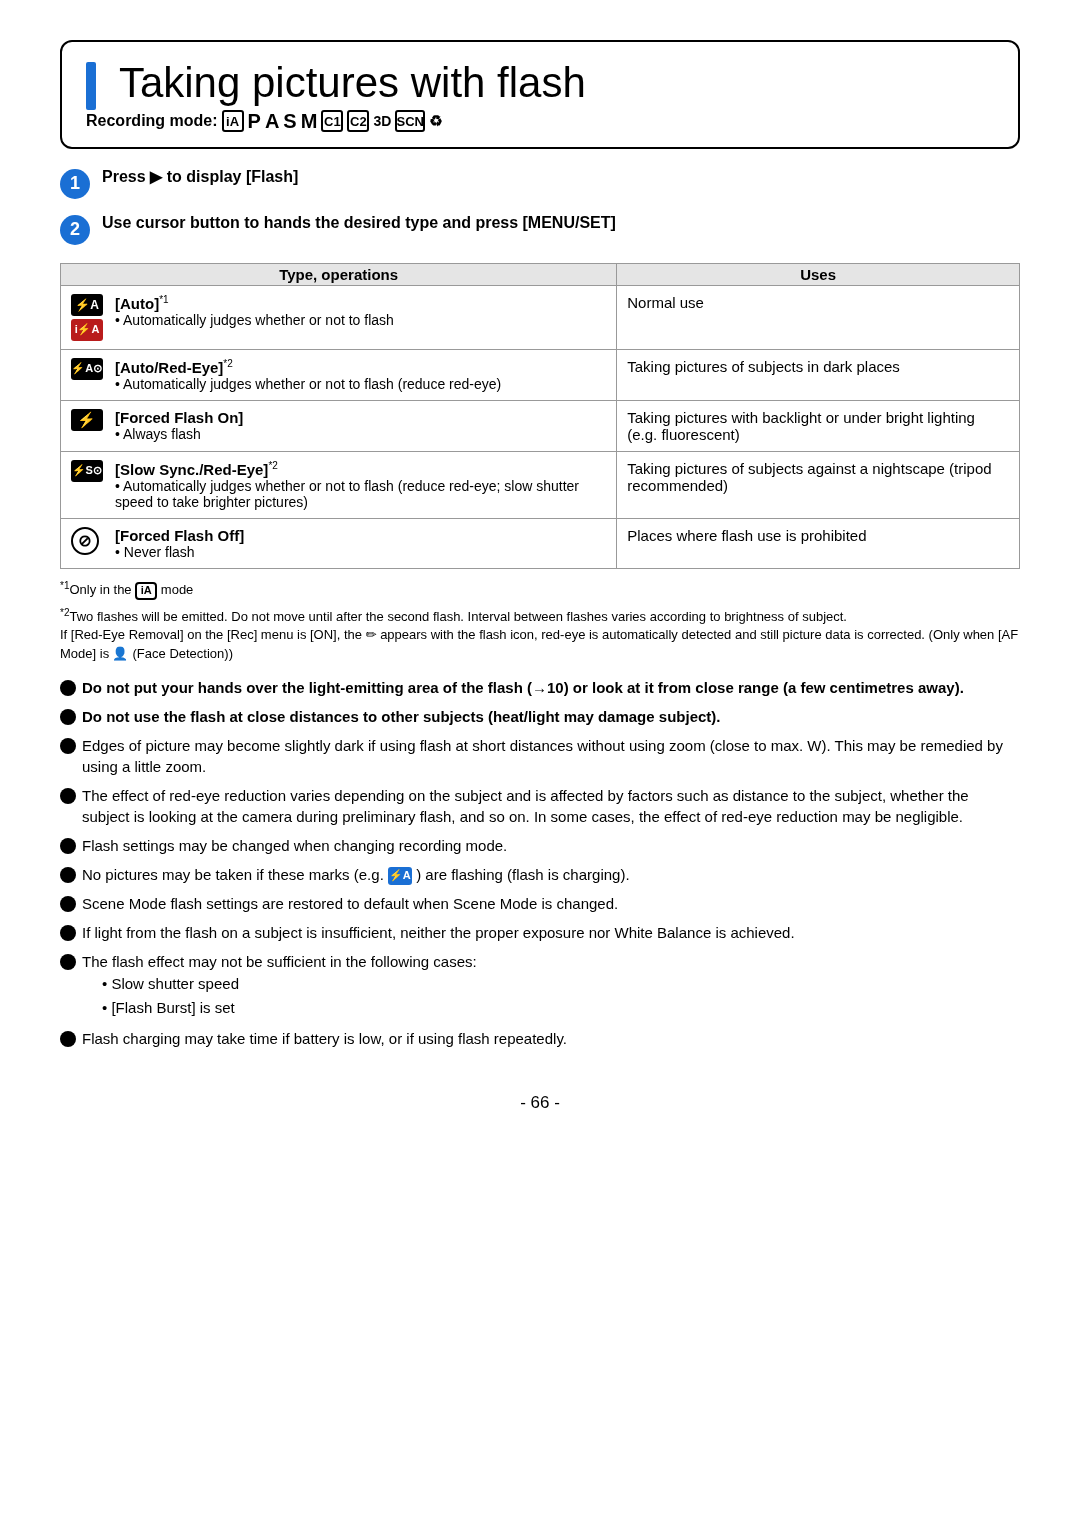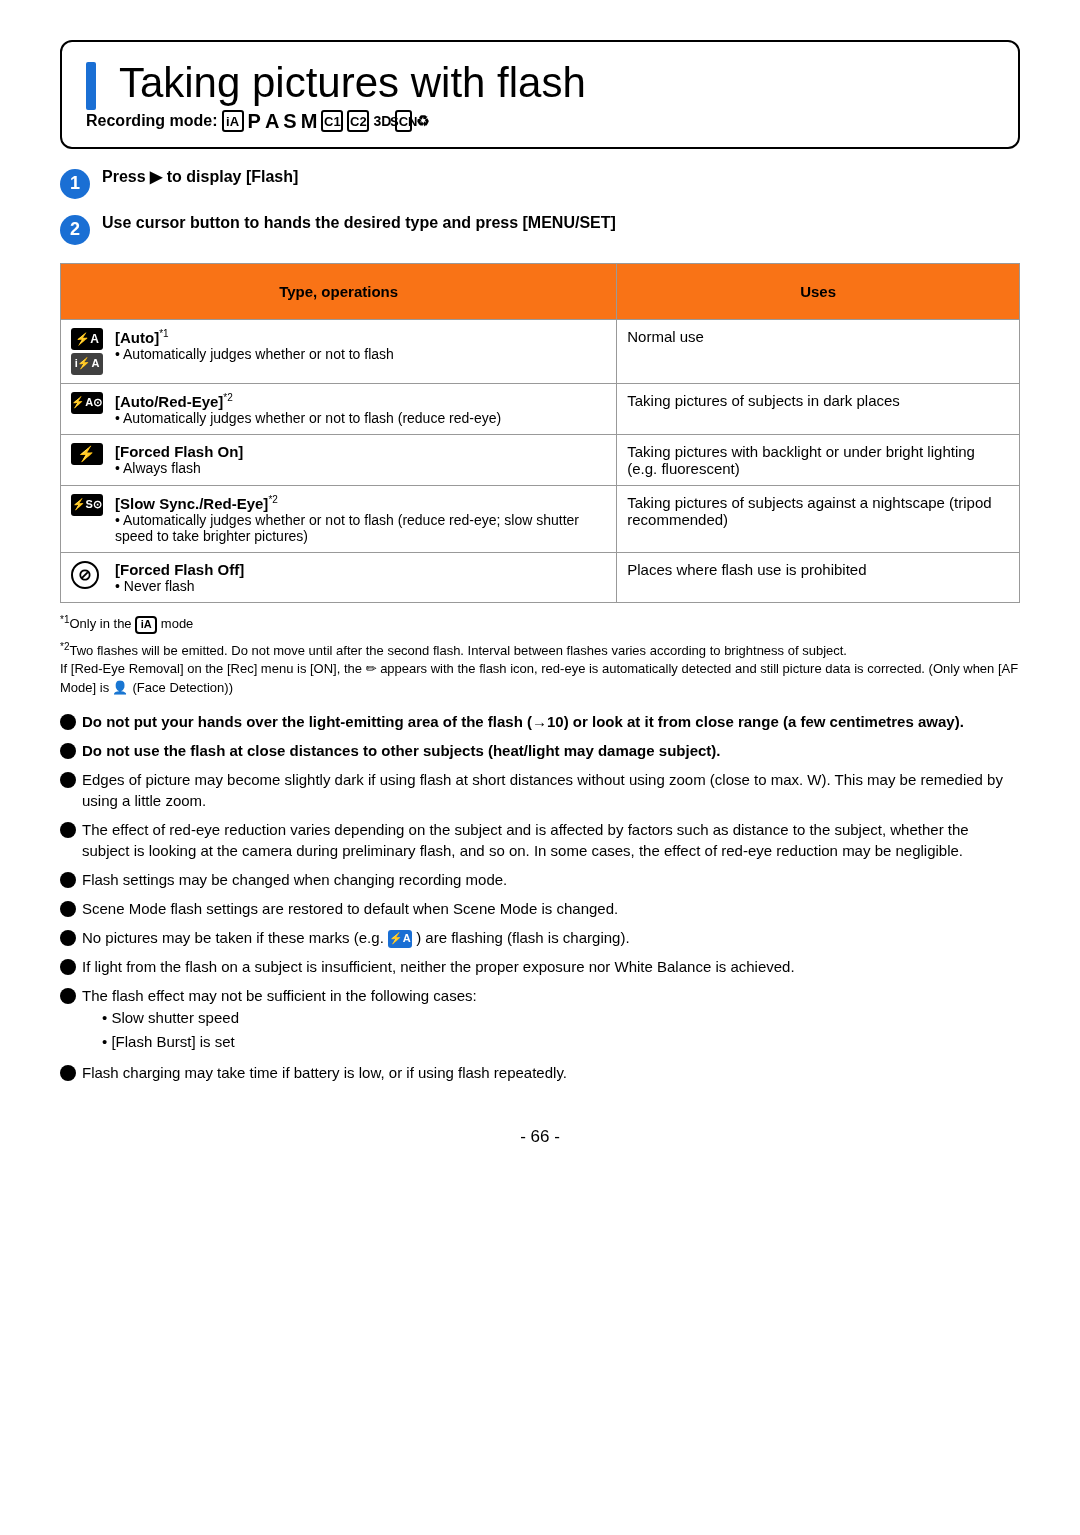--- a/index.html
+++ b/index.html
@@ -80,23 +80,23 @@
       font-weight: bold;
       line-height: 1.3;
     }
     table.flash-table {
       width: 100%;
       border-collapse: collapse;
       margin: 18px 0 10px 0;
       font-size: 15px;
     }
     table.flash-table th {
-      background: #f97316;
+      background: #e5e5e5;
       border: 1px solid #999;
-      padding: 19px 10px;
+      padding: 2px 10px;
       font-weight: bold;
       text-align: center;
     }
     table.flash-table td {
       border: 1px solid #999;
       padding: 8px 10px;
       vertical-align: top;
     }
     .type-cell {
       width: 58%;
@@ -187,21 +187,21 @@
   <div class="recording-mode">
     <span>Recording mode:</span>
     <span class="mode-icon box">iA</span>
     <span class="mode-icon" style="font-size:20px;font-weight:bold;">P</span>
     <span class="mode-icon" style="font-size:20px;font-weight:bold;">A</span>
     <span class="mode-icon" style="font-size:20px;font-weight:bold;">S</span>
     <span class="mode-icon" style="font-size:20px;font-weight:bold;">M</span>
     <span class="mode-icon box">C1</span>
     <span class="mode-icon box">C2</span>
     <span class="mode-icon" style="font-size:14px;">3D</span>
-    <span class="mode-icon box" style="width:17px;">SCN</span>
+    <span class="mode-icon box" style="width:30px;">SCN</span>
     <span class="mode-icon">♻</span>
   </div>
 </div>
 
 <div class="step">
   <span class="step-num">1</span>
   <span class="step-text">Press ▶ to display [Flash]</span>
 </div>
 
 <div class="step">
@@ -216,21 +216,21 @@
       <th class="uses-cell">Uses</th>
     </tr>
   </thead>
   <tbody>
 
     <tr>
       <td class="type-cell">
         <div style="display:flex;align-items:flex-start;gap:8px;">
           <div style="display:flex;flex-direction:column;gap:3px;min-width:36px;">
             <span style="display:inline-flex;align-items:center;justify-content:center;background:#000;color:#fff;font-weight:bold;font-size:12px;border-radius:3px;width:32px;height:22px;">⚡A</span>
-            <span style="display:inline-flex;align-items:center;justify-content:center;background:#404040;color:#fff;font-weight:bold;font-size:11px;border-radius:3px;width:32px;height:22px;">i⚡A</span>
+            <span style="display:inline-flex;align-items:center;justify-content:center;background:#b91c1c;color:#fff;font-weight:bold;font-size:11px;border-radius:3px;width:32px;height:22px;">i⚡A</span>
           </div>
           <div>
             <div><span class="type-label">[Auto]</span><span class="sup">*1</span></div>
             <div class="type-desc">• Automatically judges whether or not to flash</div>
           </div>
         </div>
       </td>
       <td class="uses-cell">
         <span>Normal use</span>
       </td>
@@ -338,26 +338,26 @@
     <div class="bullet-text">The effect of red-eye reduction varies depending on the subject and is affected by factors such as distance to the subject, whether the subject is looking at the camera during preliminary flash, and so on. In some cases, the effect of red-eye reduction may be negligible.</div>
   </div>
 
   <div class="bullet-item">
     <div class="bullet-dot"></div>
     <div class="bullet-text">Flash settings may be changed when changing recording mode.</div>
   </div>
 
   <div class="bullet-item">
     <div class="bullet-dot"></div>
+    <div class="bullet-text">No pictures may be taken if these marks (e.g. <span class="inline-icon">⚡A</span> ) are flashing (flash is charging).</div>
+  </div>
+
+  <div class="bullet-item">
+    <div class="bullet-dot"></div>
     <div class="bullet-text">Scene Mode flash settings are restored to default when Scene Mode is changed.</div>
-  </div>
-
-  <div class="bullet-item">
-    <div class="bullet-dot"></div>
-    <div class="bullet-text">No pictures may be taken if these marks (e.g. <span class="inline-icon">⚡A</span> ) are flashing (flash is charging).</div>
   </div>
 
   <div class="bullet-item">
     <div class="bullet-dot"></div>
     <div class="bullet-text">If light from the flash on a subject is insufficient, neither the proper exposure nor White Balance is achieved.</div>
   </div>
 
   <div class="bullet-item">
     <div class="bullet-dot"></div>
     <div class="bullet-text">

